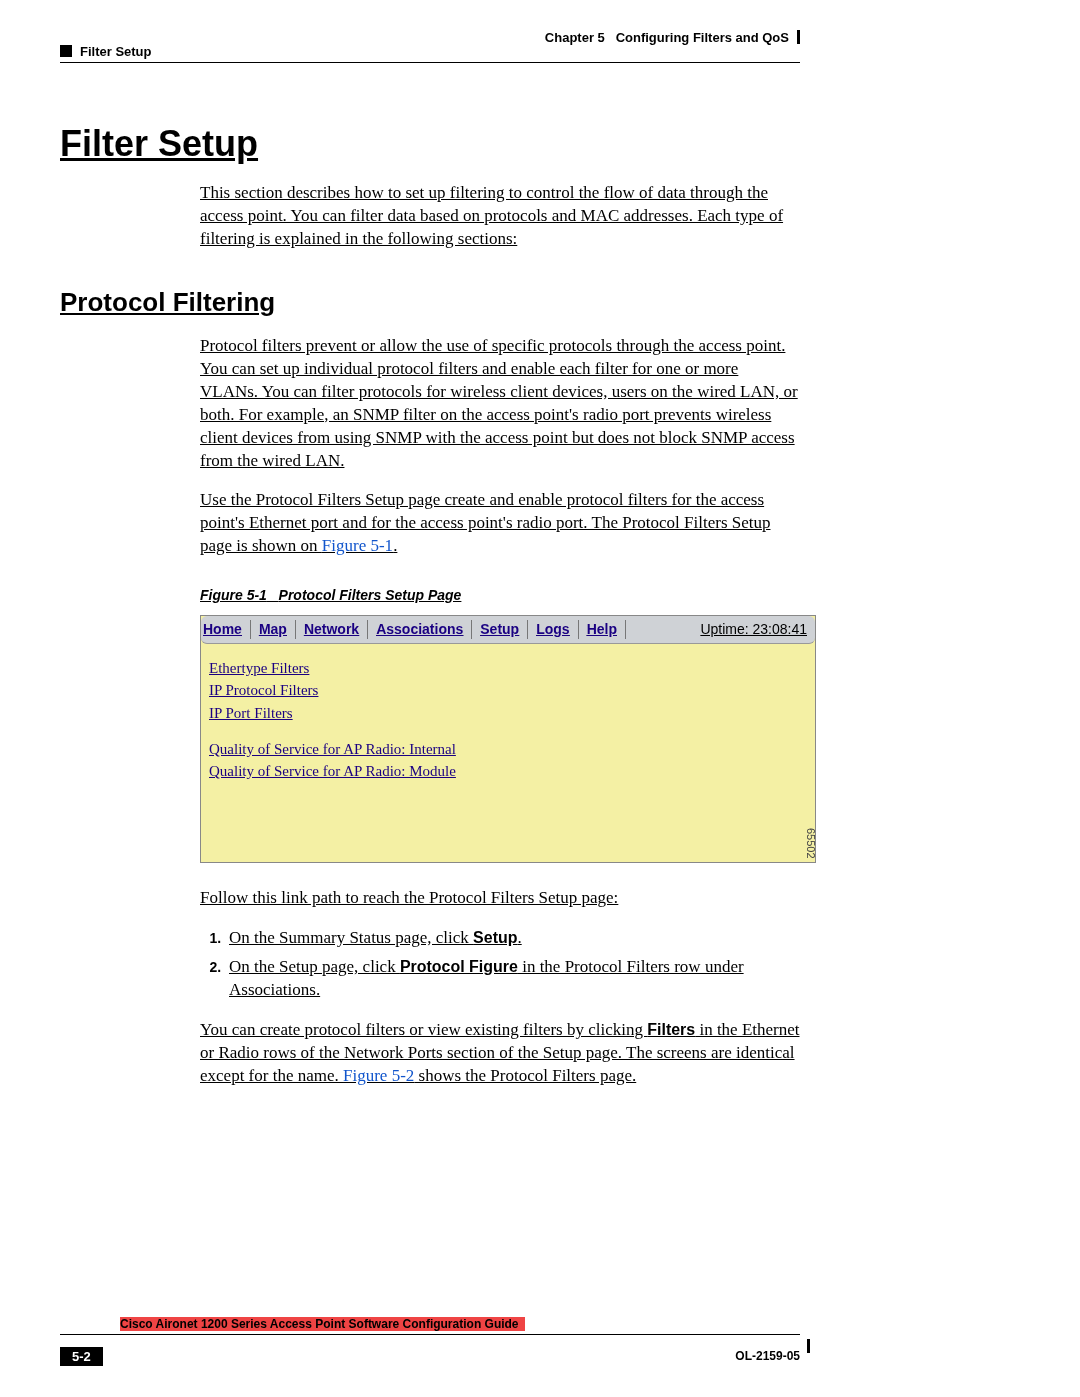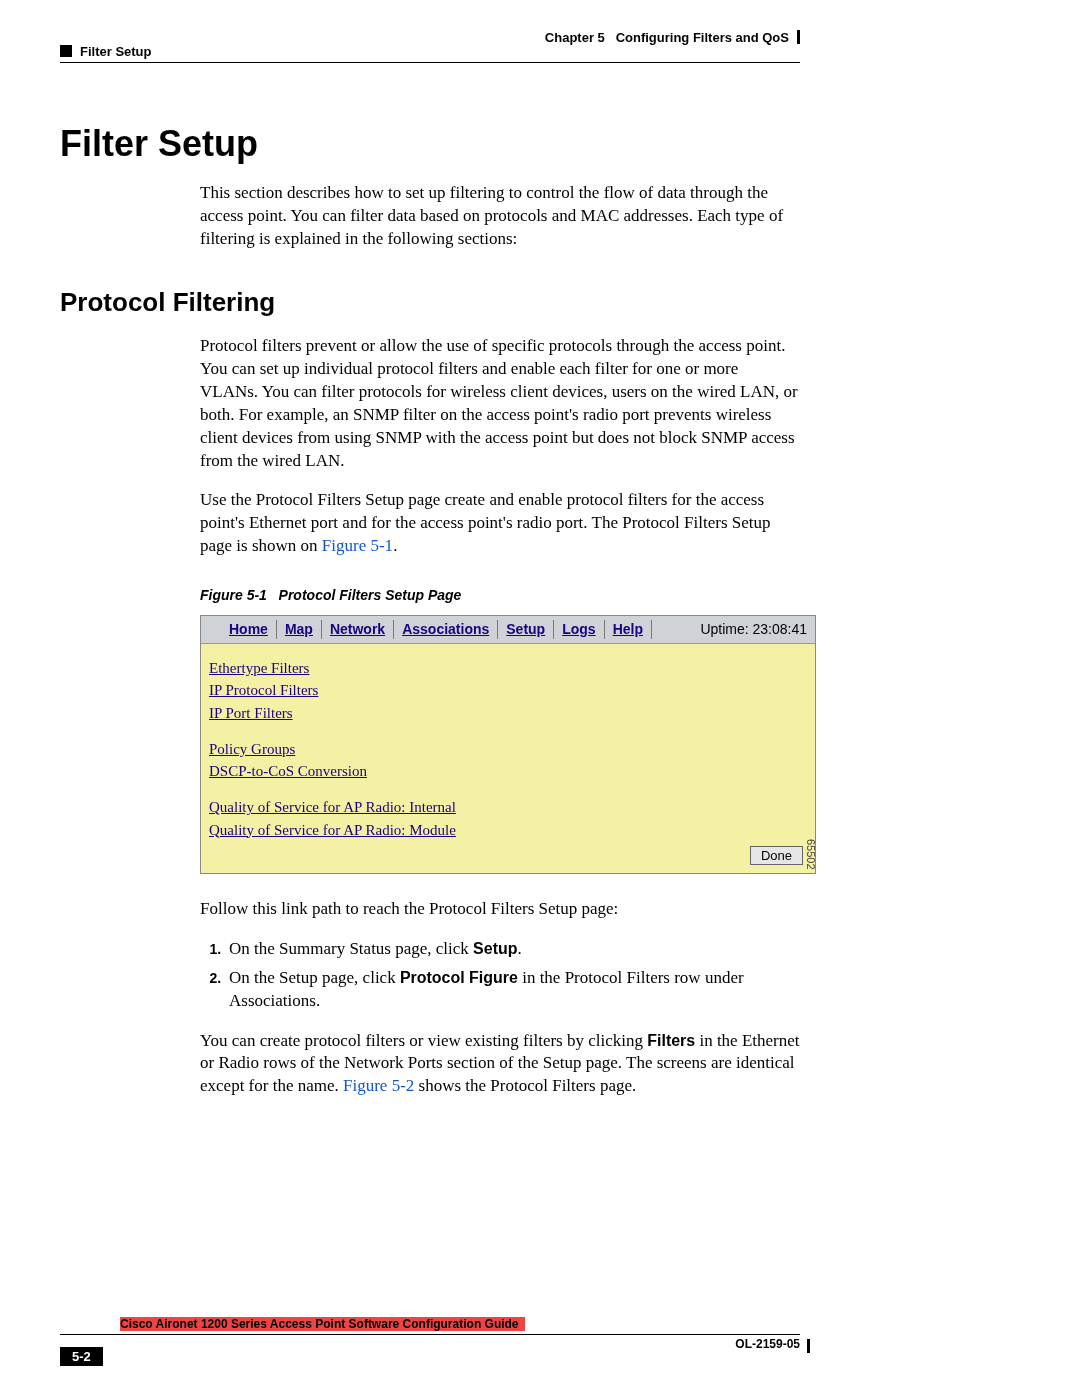--- a/index.html
+++ b/index.html
@@ -9,20 +9,21 @@
     background: #fff;
     color: #000;
     width: 1080px;
   }
   .page {
     position: relative;
     width: 860px;
     height: 1397px;
     box-sizing: border-box;
     padding: 30px 60px 30px 60px;
+    text-decoration: underline;
   }
   .header {
     font-family: Arial, Helvetica, sans-serif;
     font-weight: bold;
     font-size: 13px;
     padding-bottom: 4px;
     border-bottom: 1px solid #000;
     position: relative;
     height: 28px;
   }
@@ -103,26 +104,27 @@
   .shot {
     border: 1px solid #888;
     background: #f4f0a4;
     width: 616px;
     box-sizing: border-box;
     font-family: "Times New Roman", Times, serif;
     font-size: 15px;
   }
   .shot-top {
     background: #cfd2d6;
-    padding: 4px 8px 4px 26px;
+    padding: 4px 8px 4px 0;
     border-bottom: 1px solid #999;
     display: flex;
     align-items: center;
     font-size: 14px;
     font-family: Arial, Helvetica, sans-serif;
+    border-radius: 6px;
   }
   .shot-top a {
     color: #1a0082;
     text-decoration: underline;
     font-weight: bold;
     border-right: 1px solid #777;
     padding: 0 8px;
   }
   .shot-top a:first-child { padding-left: 2px; }
   .uptime {
@@ -192,21 +194,21 @@
     top: 12px;
     background: #000;
     color: #fff;
     font-weight: bold;
     font-size: 13px;
     padding: 2px 12px;
   }
   .footer .doc {
     position: absolute;
     right: 0;
-    top: 2px;
+    top: 14px;
     font-weight: bold;
     font-size: 12px;
   }
   .footer .rbar {
     position: absolute;
     right: -10px;
     top: 4px;
     width: 3px;
     height: 14px;
     background: #000;
@@ -255,30 +257,23 @@
           <a>Logs</a>
           <a>Help</a>
           <span class="uptime">Uptime: 23:08:41</span>
         </div>
         <div class="shot-body">
           <div class="shot-group">
             <a>Ethertype Filters</a><br>
             <a>IP Protocol Filters</a><br>
             <a>IP Port Filters</a>
           </div>
-          <div class="shot-group">
-            <a>Policy Groups</a><br>
-            <a>DSCP-to-CoS Conversion</a>
-          </div>
           <div class="shot-group" style="margin-bottom:2px">
             <a>Quality of Service for AP Radio: Internal</a><br>
             <a>Quality of Service for AP Radio: Module</a>
-          </div>
-          <div class="shot-footer">
-            <button class="done-btn">Done</button>
           </div>
         </div>
       </div>
       <span class="fig-num">65502</span>
     </div>
 
     <p style="margin-top:24px">Follow this link path to reach the Protocol Filters Setup page:</p>
     <ol class="steps">
       <li>
         <span>On the Summary Status page, click </span><b class="sans">Setup</b><span>.</span>

